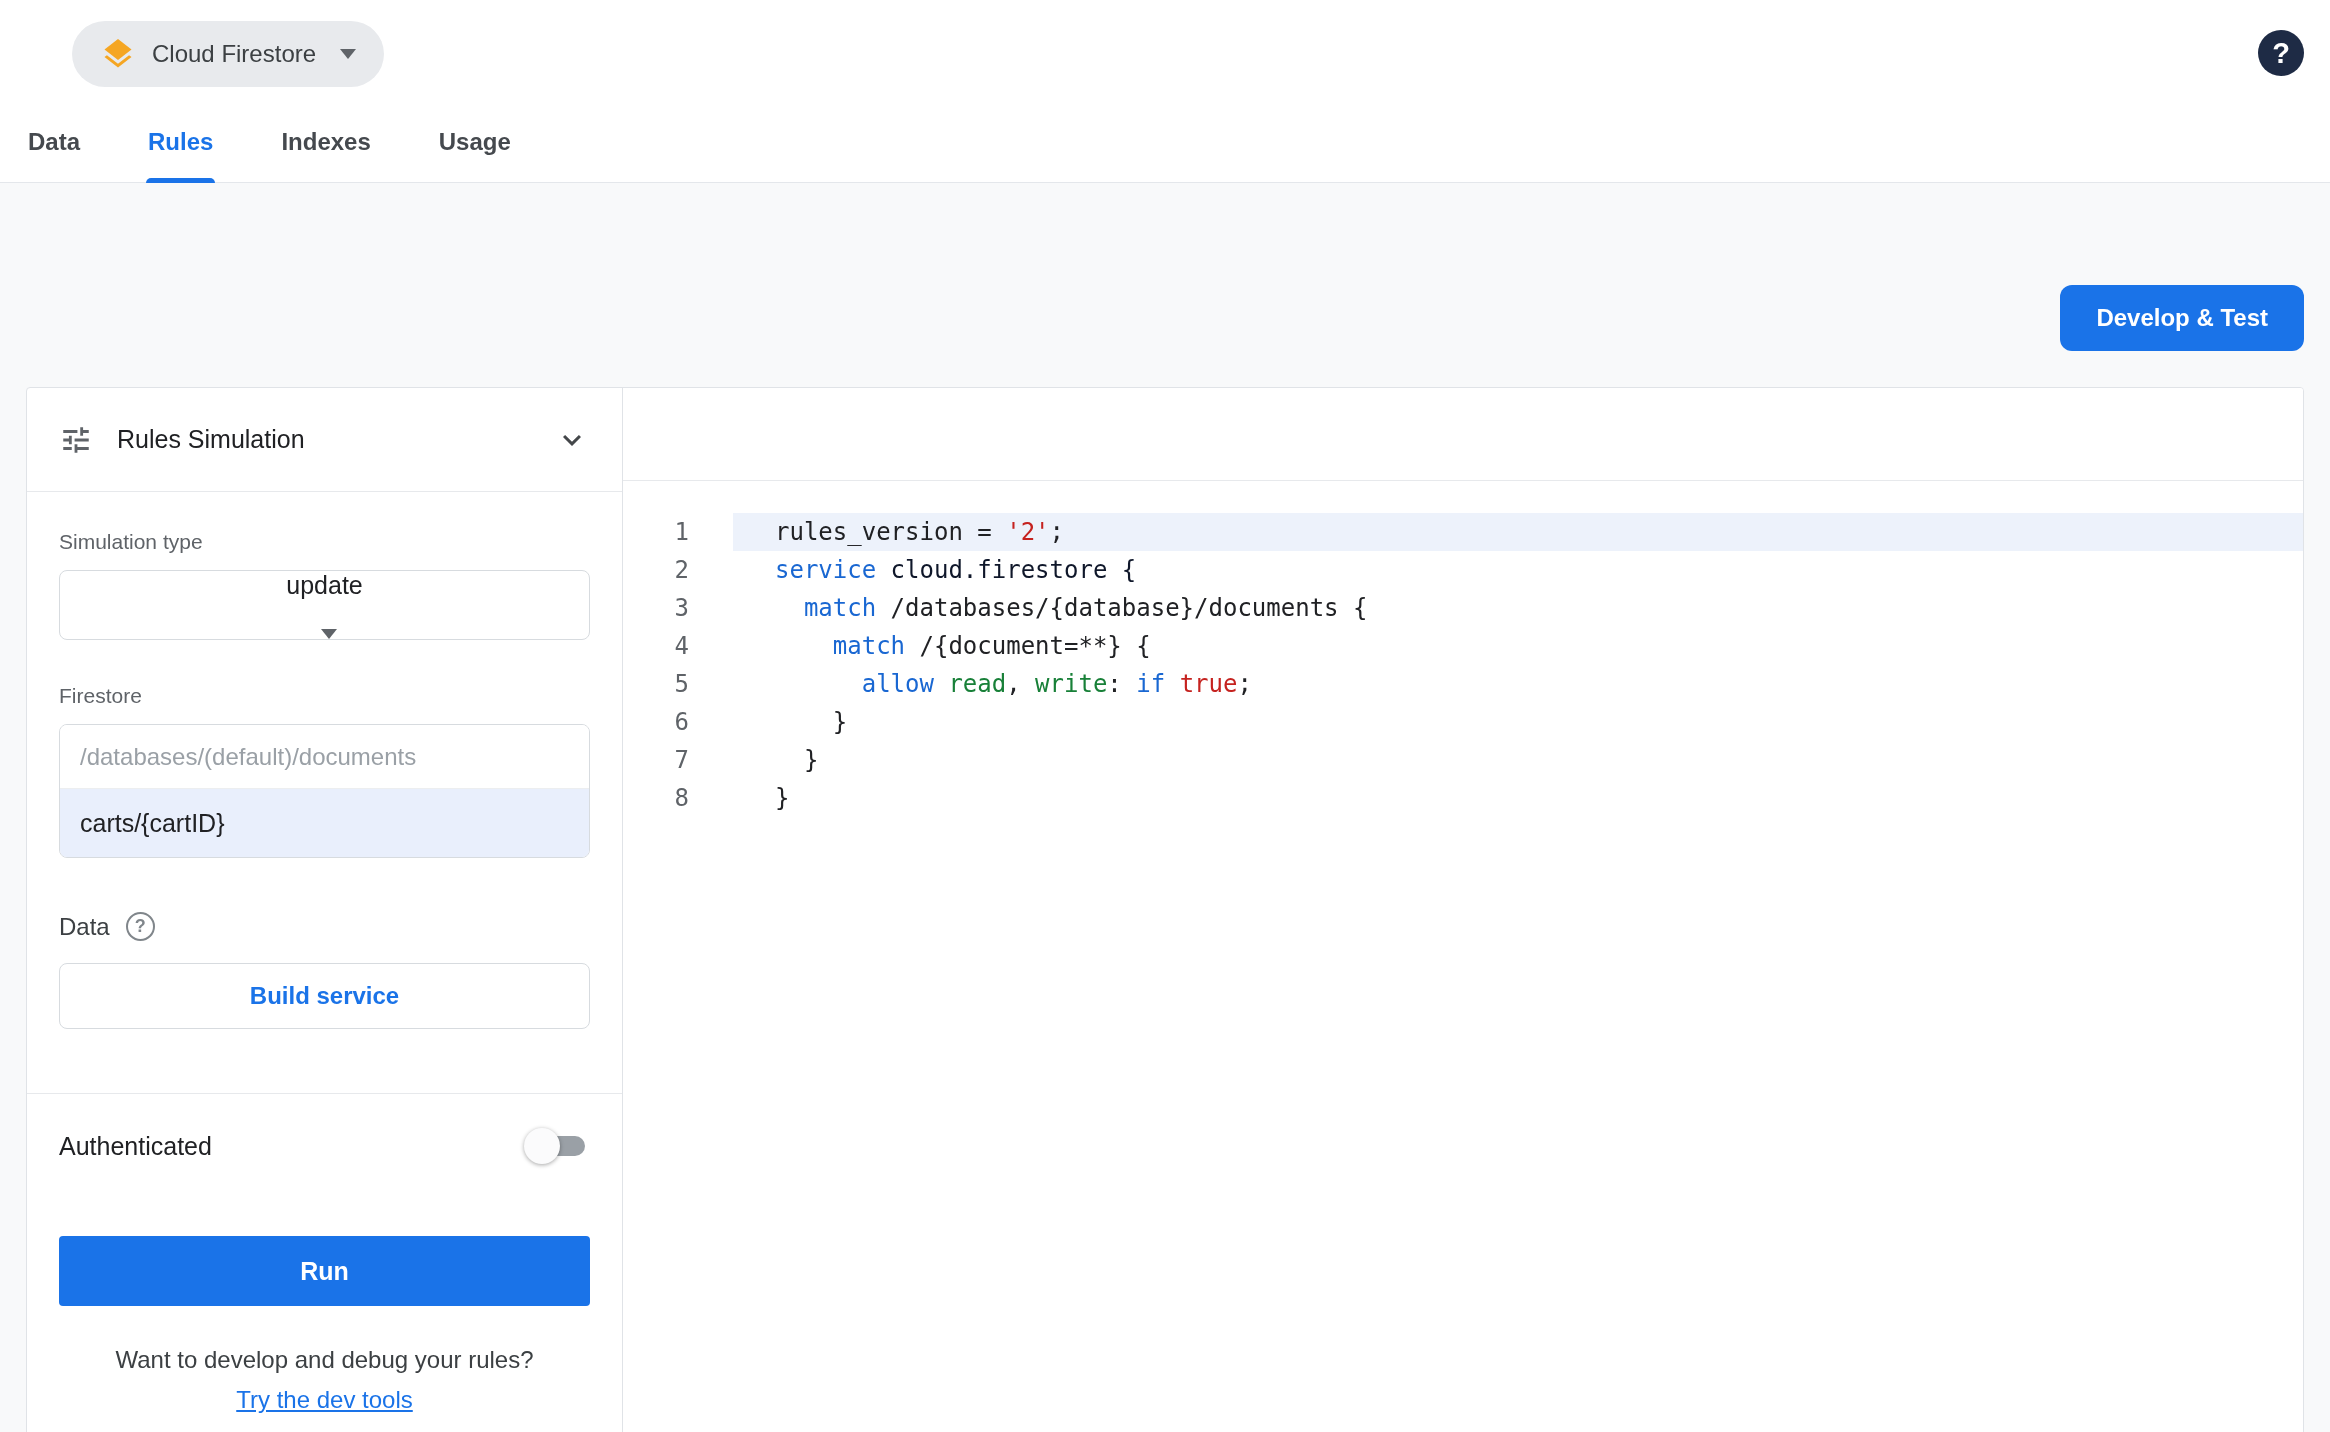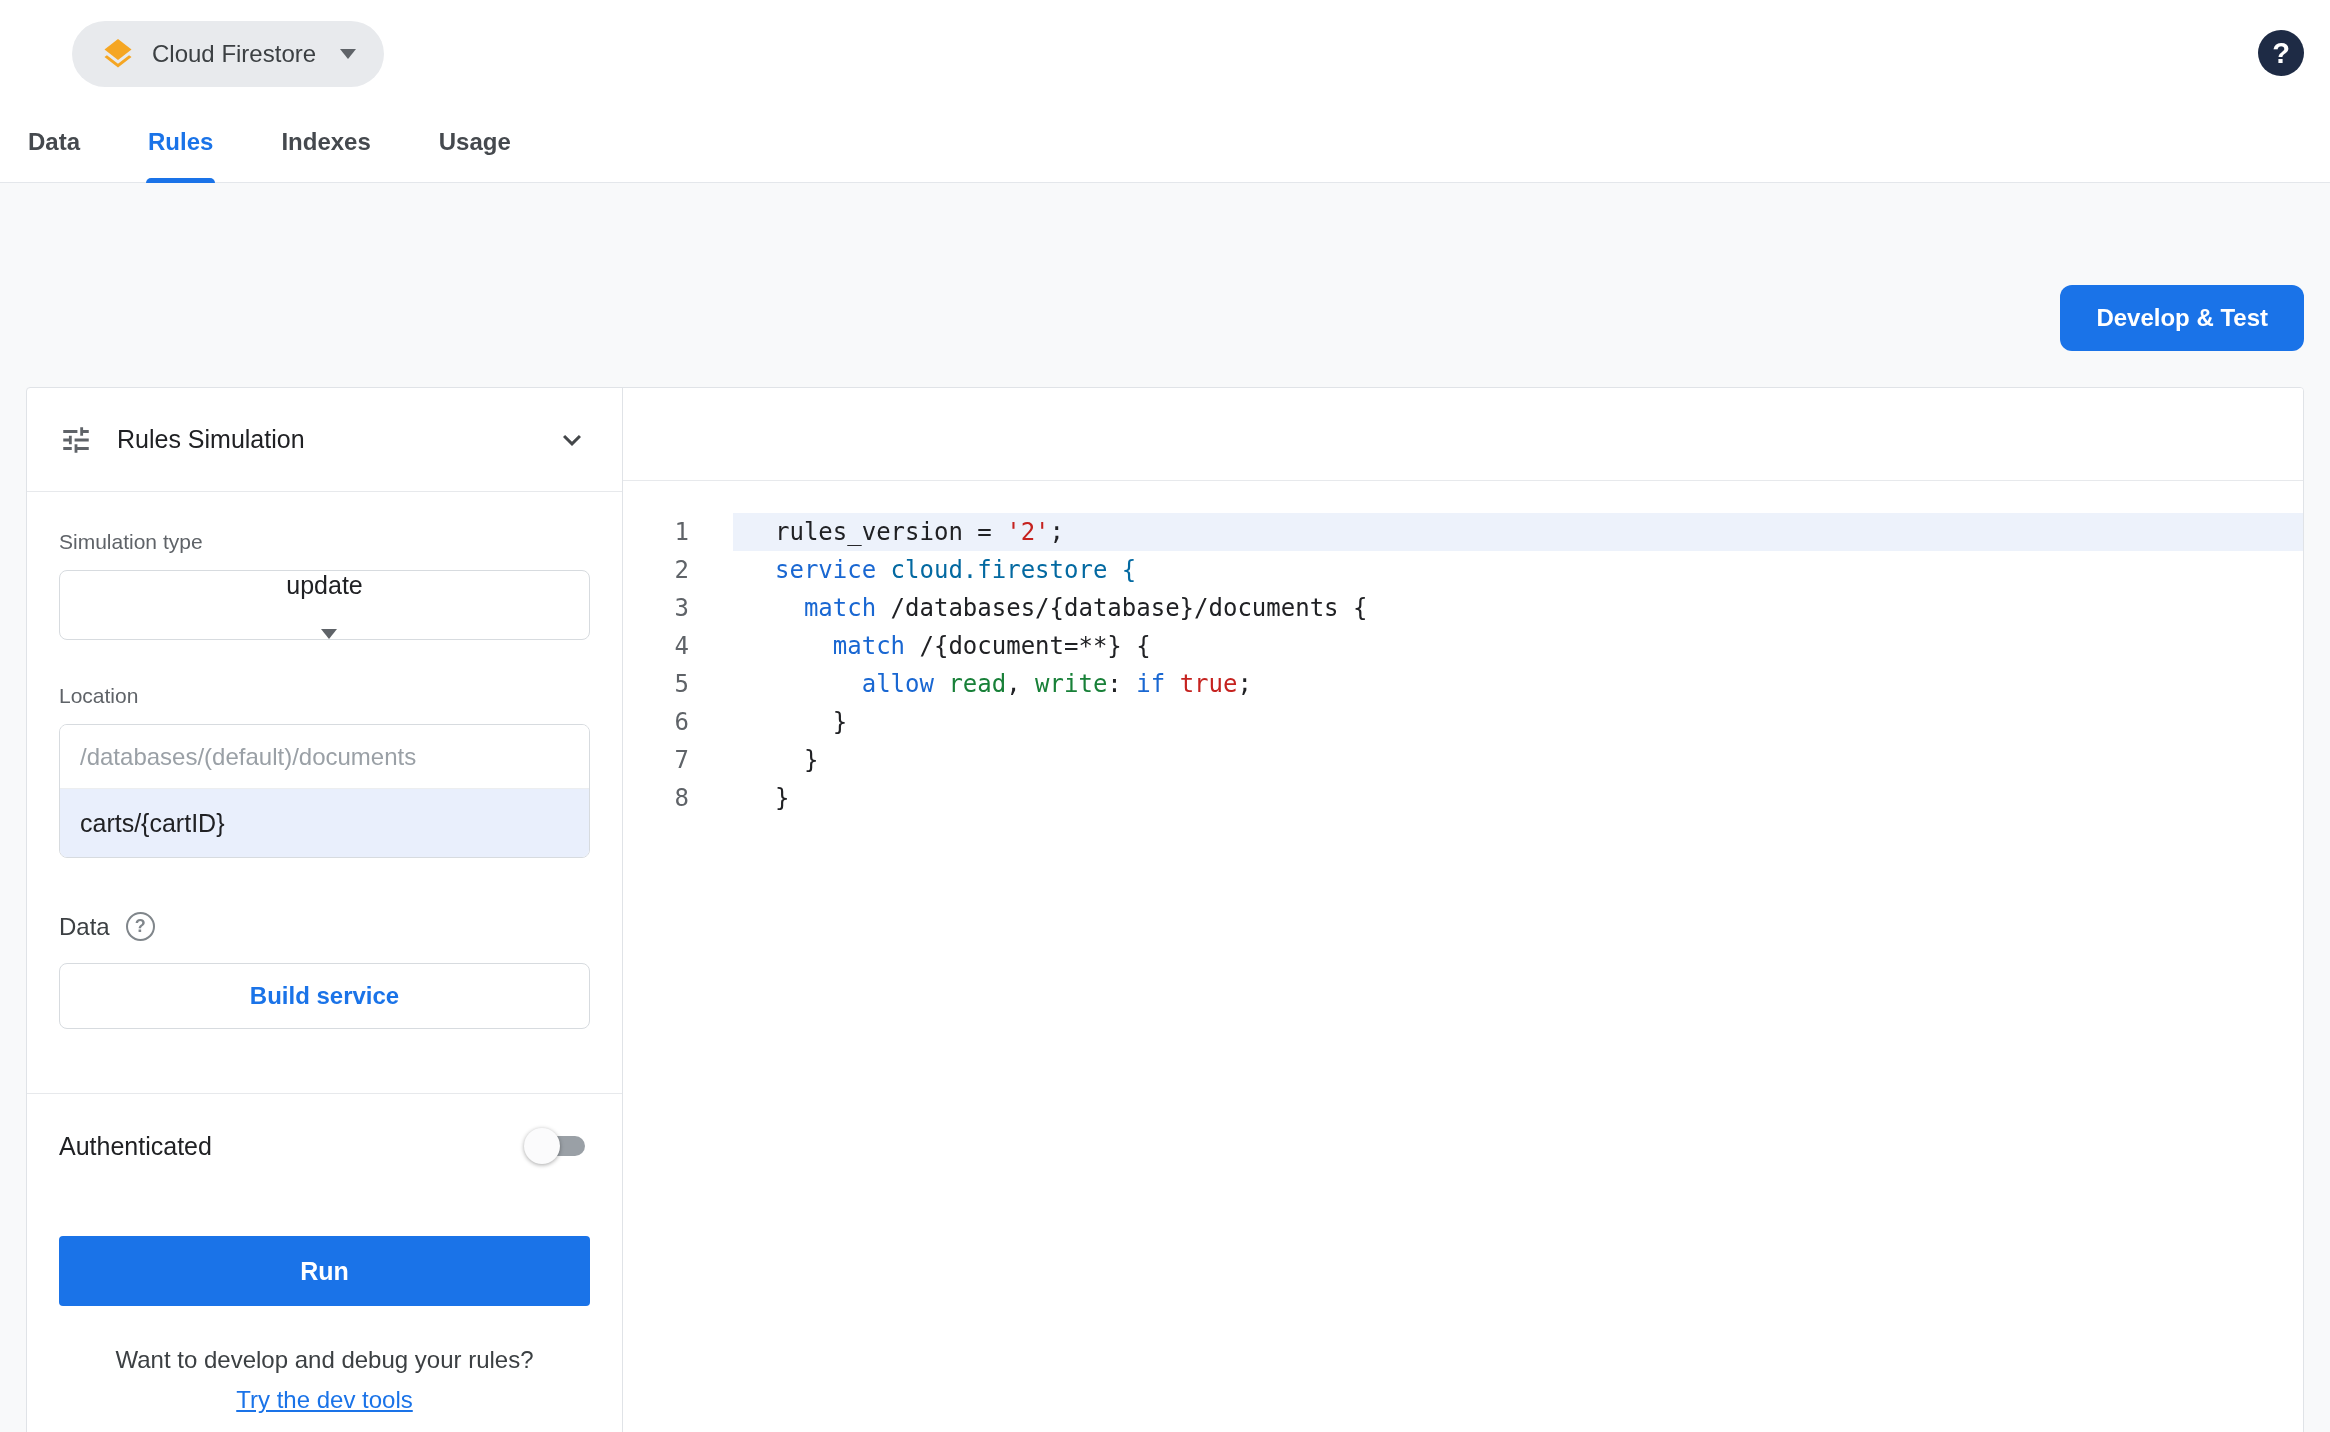--- a/index.html
+++ b/index.html
@@ -150,21 +150,21 @@
         </span>
       </div>
 
       <div class="pg-body">
         <div class="field-label">Simulation type</div>
         <div class="select">
           <span>update</span>
           <span class="caret-down"></span>
         </div>
 
-        <div class="field-label" style="margin-top:44px;">Location</div>
+        <div class="field-label" style="margin-top:44px;">Firestore</div>
         <div class="loc-group">
           <div class="loc-prefix">/databases/(default)/documents</div>
           <div class="loc-value">carts/{cartID}</div>
         </div>
 
         <div class="data-row">
           <span class="data-label">Data</span>
           <span class="help-outline">
             <span>?</span>
           </span>
@@ -192,21 +192,21 @@
 
     <div class="editor">
       <div class="editor-toolbar"></div>
       <div class="code-area" id="code-lines">
           <div class="code-line active">
             <span class="ln">1</span>
             <span class="ct" style="background: rgb(237, 242, 251);"><span style="color: rgb(32, 33, 36);">rules_version = </span><span style="color: rgb(197, 34, 31);">'2'</span><span style="color: rgb(32, 33, 36);">;</span></span>
           </div>
           <div class="code-line">
             <span class="ln">2</span>
-            <span class="ct"><span style="color: rgb(25, 103, 210);">service</span><span style="color: #0369a1; text-align: right;"> cloud.firestore {</span></span>
+            <span class="ct"><span style="color: rgb(25, 103, 210);">service</span><span style="color: #0f172a; text-align: right;"> cloud.firestore {</span></span>
           </div>
           <div class="code-line">
             <span class="ln">3</span>
             <span class="ct"><span style="color: rgb(32, 33, 36);">  </span><span style="color: rgb(25, 103, 210);">match</span><span style="color: rgb(32, 33, 36);"> /databases/{database}/documents {</span></span>
           </div>
           <div class="code-line">
             <span class="ln">4</span>
             <span class="ct"><span style="color: rgb(32, 33, 36);">    </span><span style="color: rgb(25, 103, 210);">match</span><span style="color: rgb(32, 33, 36);"> /{document=**} {</span></span>
           </div>
           <div class="code-line">

